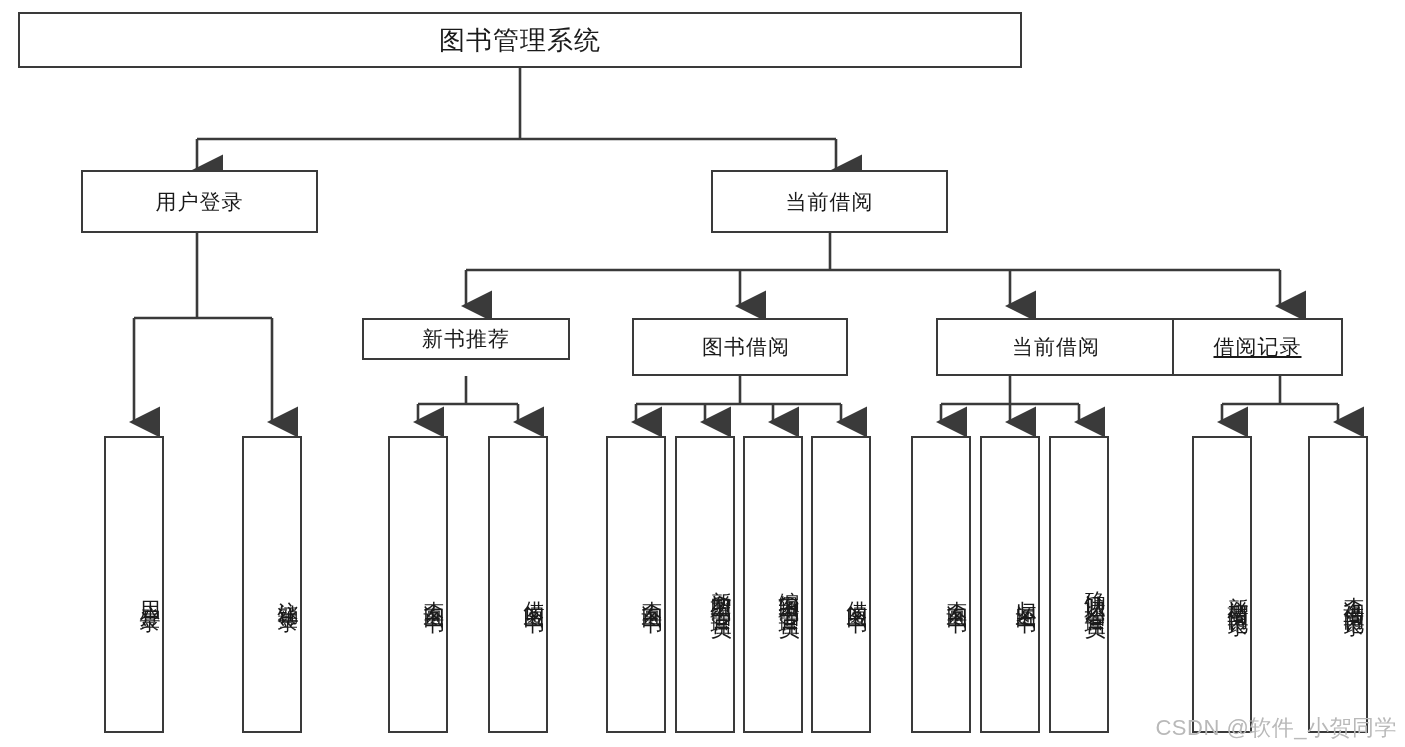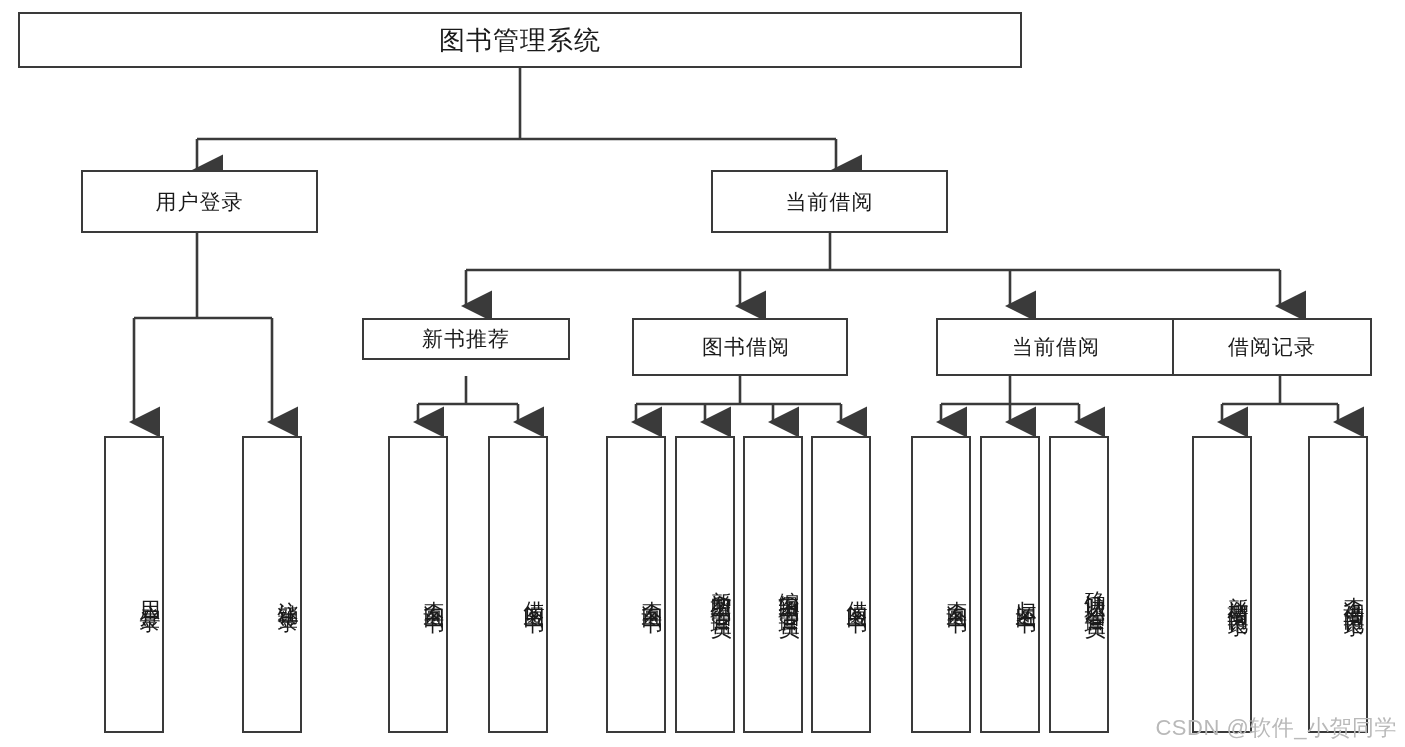--- a/index.html
+++ b/index.html
@@ -122,21 +122,21 @@
 
   <div class="node horiz" style="left:362px;top:318px;width:208px;height:42px;">
     <span class="txt">新书推荐</span>
   </div>
   <div class="node horiz" style="left:632px;top:318px;width:216px;height:58px;padding-left:12px;">
     <span class="txt">图书借阅</span>
   </div>
   <div class="node horiz" style="left:936px;top:318px;width:240px;height:58px;">
     <span class="txt">当前借阅</span>
   </div>
-  <div class="node horiz" style="left:1172px;top:318px;width:200px;height:58px;">
+  <div class="node horiz" style="left:1172px;top:318px;width:171px;height:58px;text-decoration:underline;">
     <span class="txt">借阅记录</span>
   </div>
 
   <div class="node vert" style="left:104px;top:436px;width:60px;height:297px;">
     <span class="txt">用户登录</span>
   </div>
   <div class="node vert" style="left:242px;top:436px;width:60px;height:297px;">
     <span class="txt">注销登录</span>
   </div>
 

